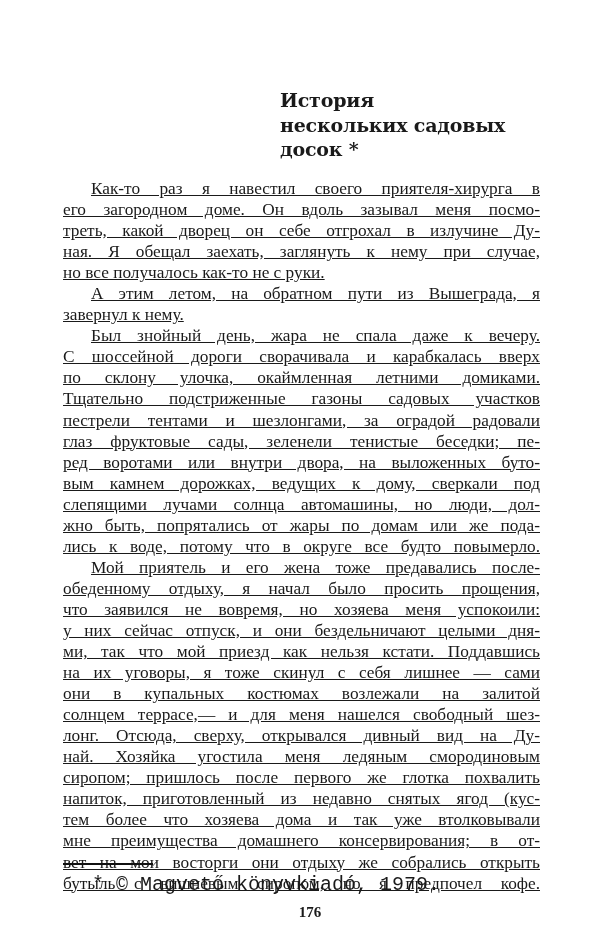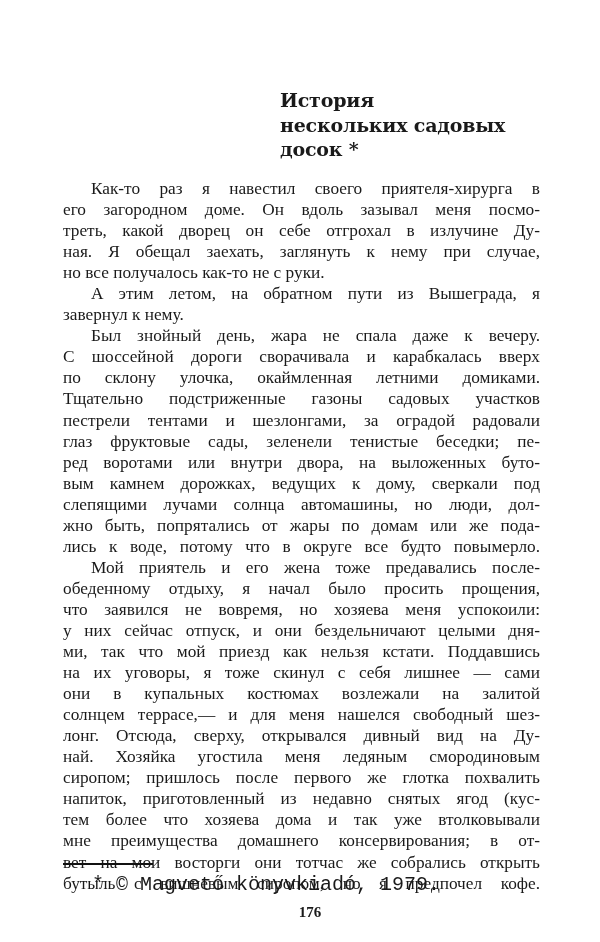--- a/index.html
+++ b/index.html
@@ -7,21 +7,21 @@
     .title {
       position: absolute; left: 280px; top: 88px; width: 280px;
       font-family: "DejaVu Serif", serif; font-weight: bold; font-size: 19px;
       line-height: 24.5px; letter-spacing: -0.2px;
     }
     .title span { display: block; white-space: nowrap; }
     .body-text {
       position: absolute; left: 63px; top: 178px; width: 477px;
       font-family: "Liberation Serif", serif; font-size: 17.3px; line-height: 21.05px;
     }
-    .line { display: block; white-space: nowrap; text-align: justify; text-align-last: justify; height: 21.05px; }
+    .line { display: block; white-space: nowrap; text-align: justify; text-align-last: justify; height: 21.05px; text-decoration: underline; }
     .line.indent { padding-left: 28px; }
     .line.last { text-align-last: left; }
     .rule { position: absolute; left: 63px; top: 863px; width: 90px; height: 2px; background: #111; }
     .footnote {
       position: absolute; left: 92px; top: 873px;
       font-family: Liberation Mono, monospace; font-size: 20px; white-space: nowrap;
     }
     .page-num {
       position: absolute; left: 0; width: 600px; top: 904px; text-align: center;
       font-family: "Liberation Serif", serif; font-size: 15px; font-weight: bold; padding-left: 10px;
@@ -62,19 +62,19 @@
     <span class="line">ми, так что мой приезд как нельзя кстати. Поддавшись</span>
     <span class="line">на их уговоры, я тоже скинул с себя лишнее — сами</span>
     <span class="line">они в купальных костюмах возлежали на залитой</span>
     <span class="line">солнцем террасе,— и для меня нашелся свободный шез-</span>
     <span class="line">лонг. Отсюда, сверху, открывался дивный вид на Ду-</span>
     <span class="line">най. Хозяйка угостила меня ледяным смородиновым</span>
     <span class="line">сиропом; пришлось после первого же глотка похвалить</span>
     <span class="line">напиток, приготовленный из недавно снятых ягод (кус-</span>
     <span class="line">тем более что хозяева дома и так уже втолковывали</span>
     <span class="line">мне преимущества домашнего консервирования; в от-</span>
-    <span class="line">вет на мои восторги они тотчас же собрались открыть</span>
+    <span class="line">вет на мои восторги они отдыху же собрались открыть</span>
     <span class="line">бутыль с вишневым сиропом, но я предпочел кофе.</span>
   </div>
 
 <div class="rule"></div>
 <div class="footnote">* © Magvető könyvkiadó, 1979.</div>
 <div class="page-num">176</div>
 
 </body></html>

